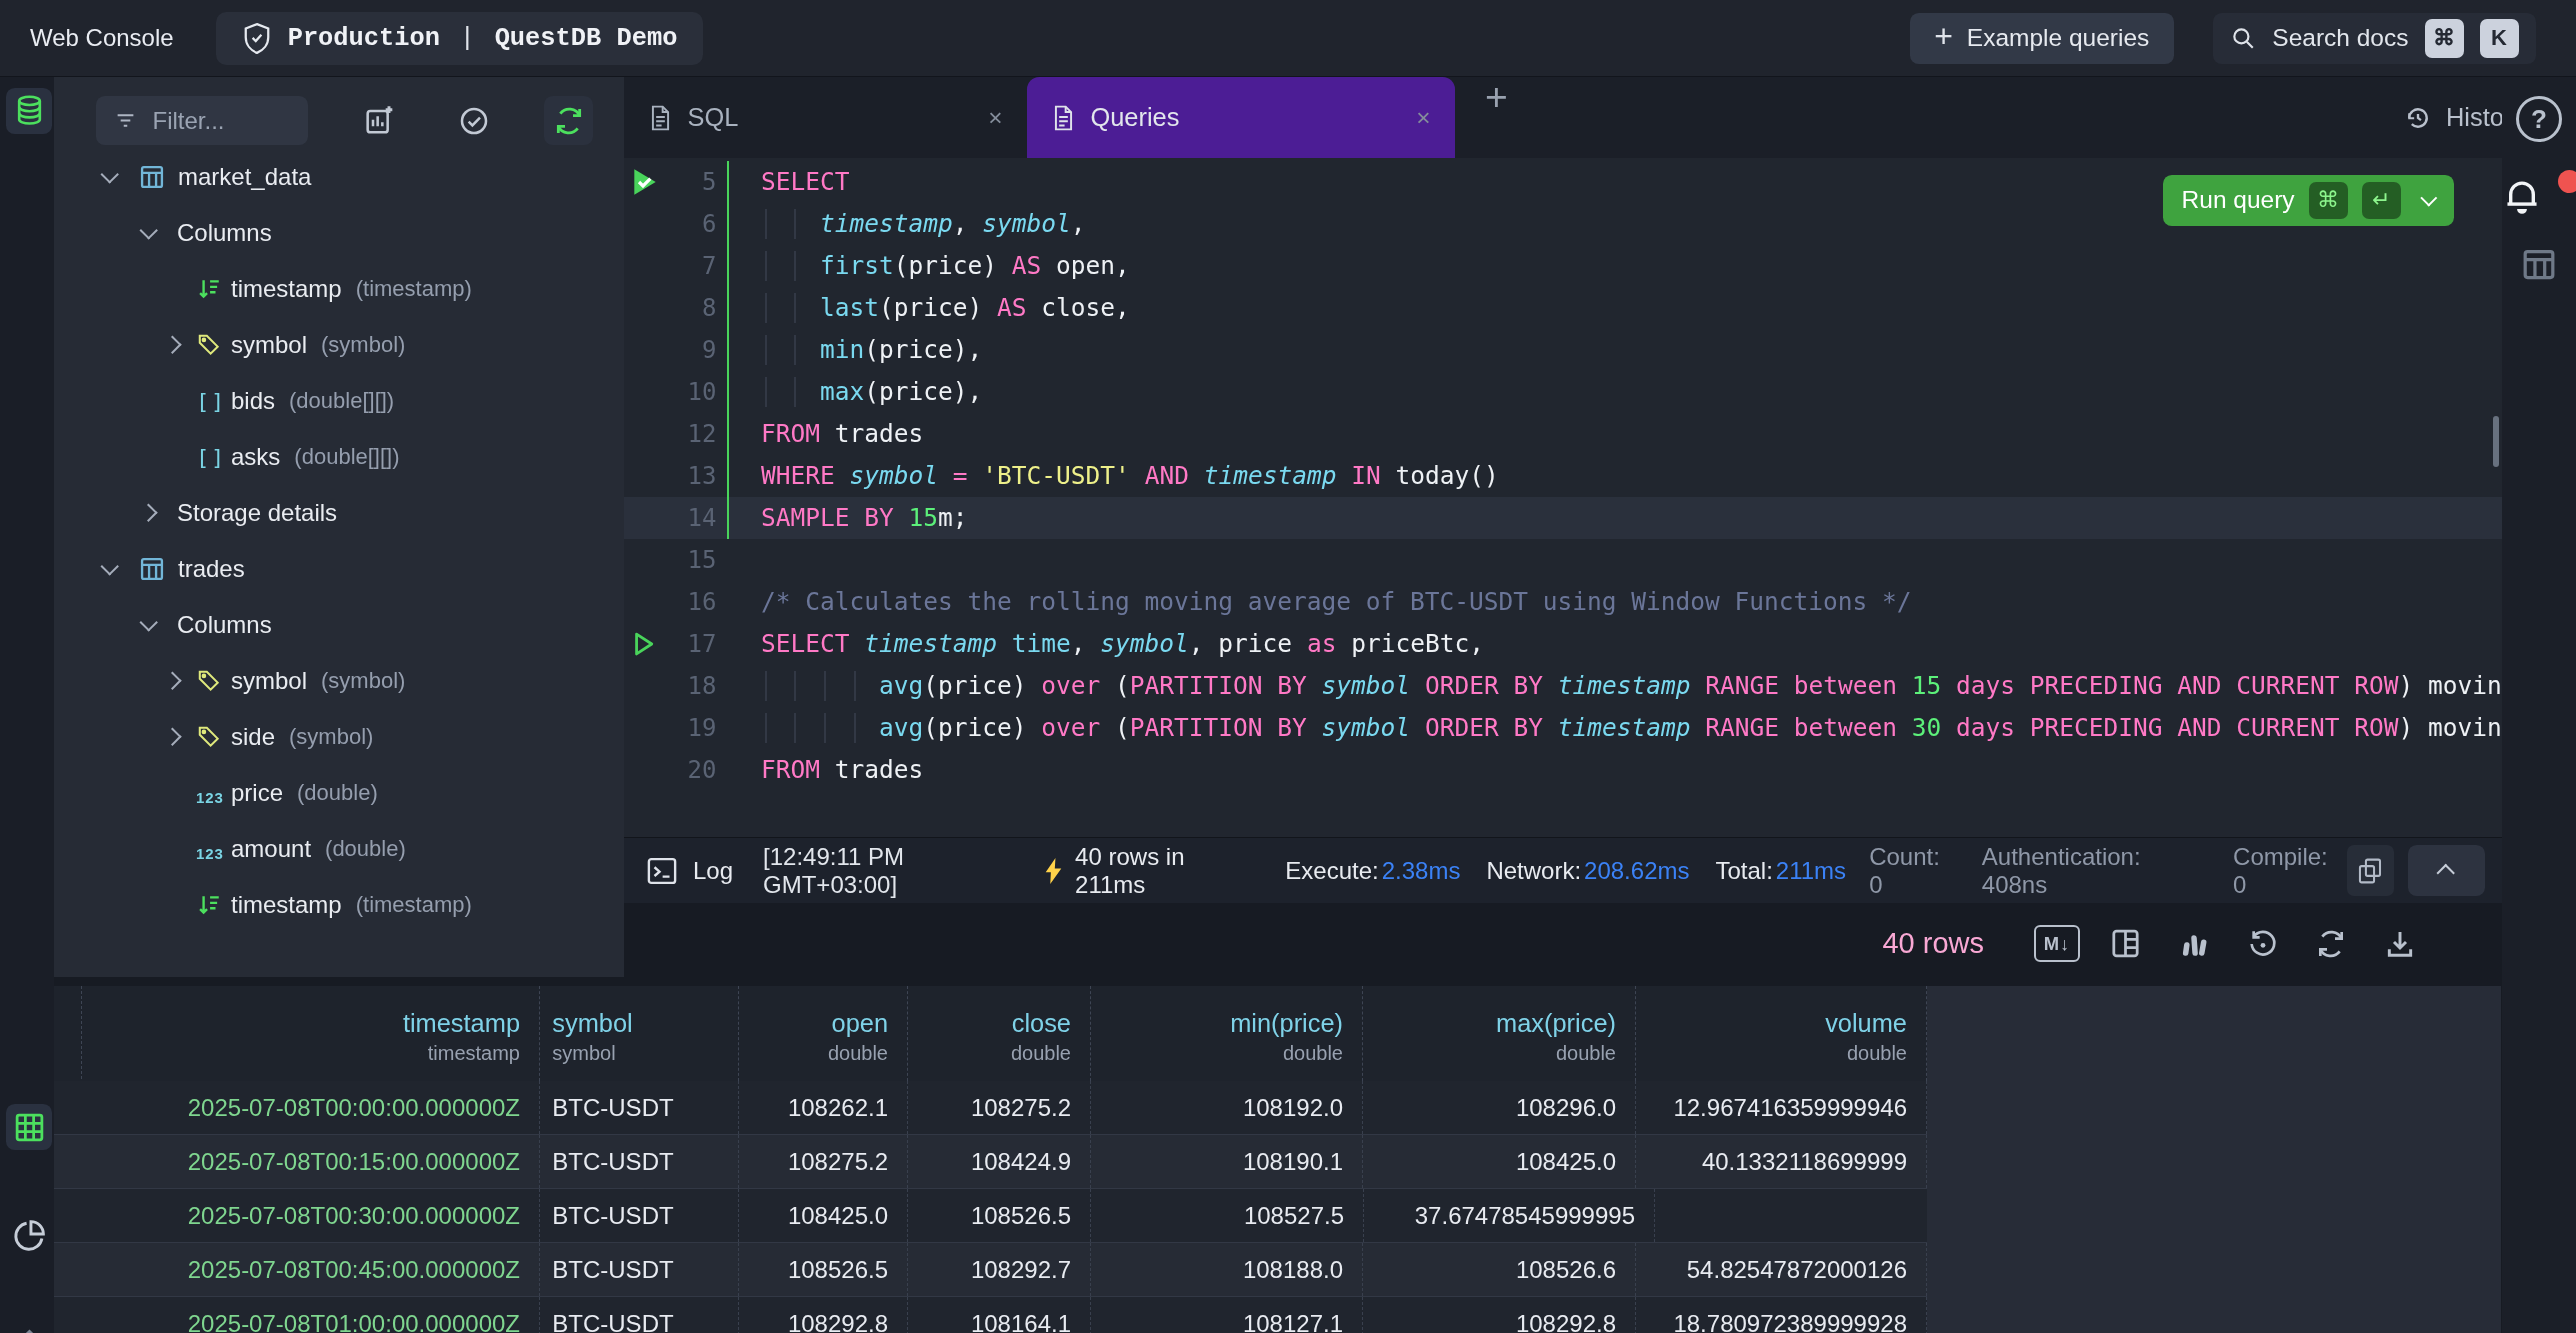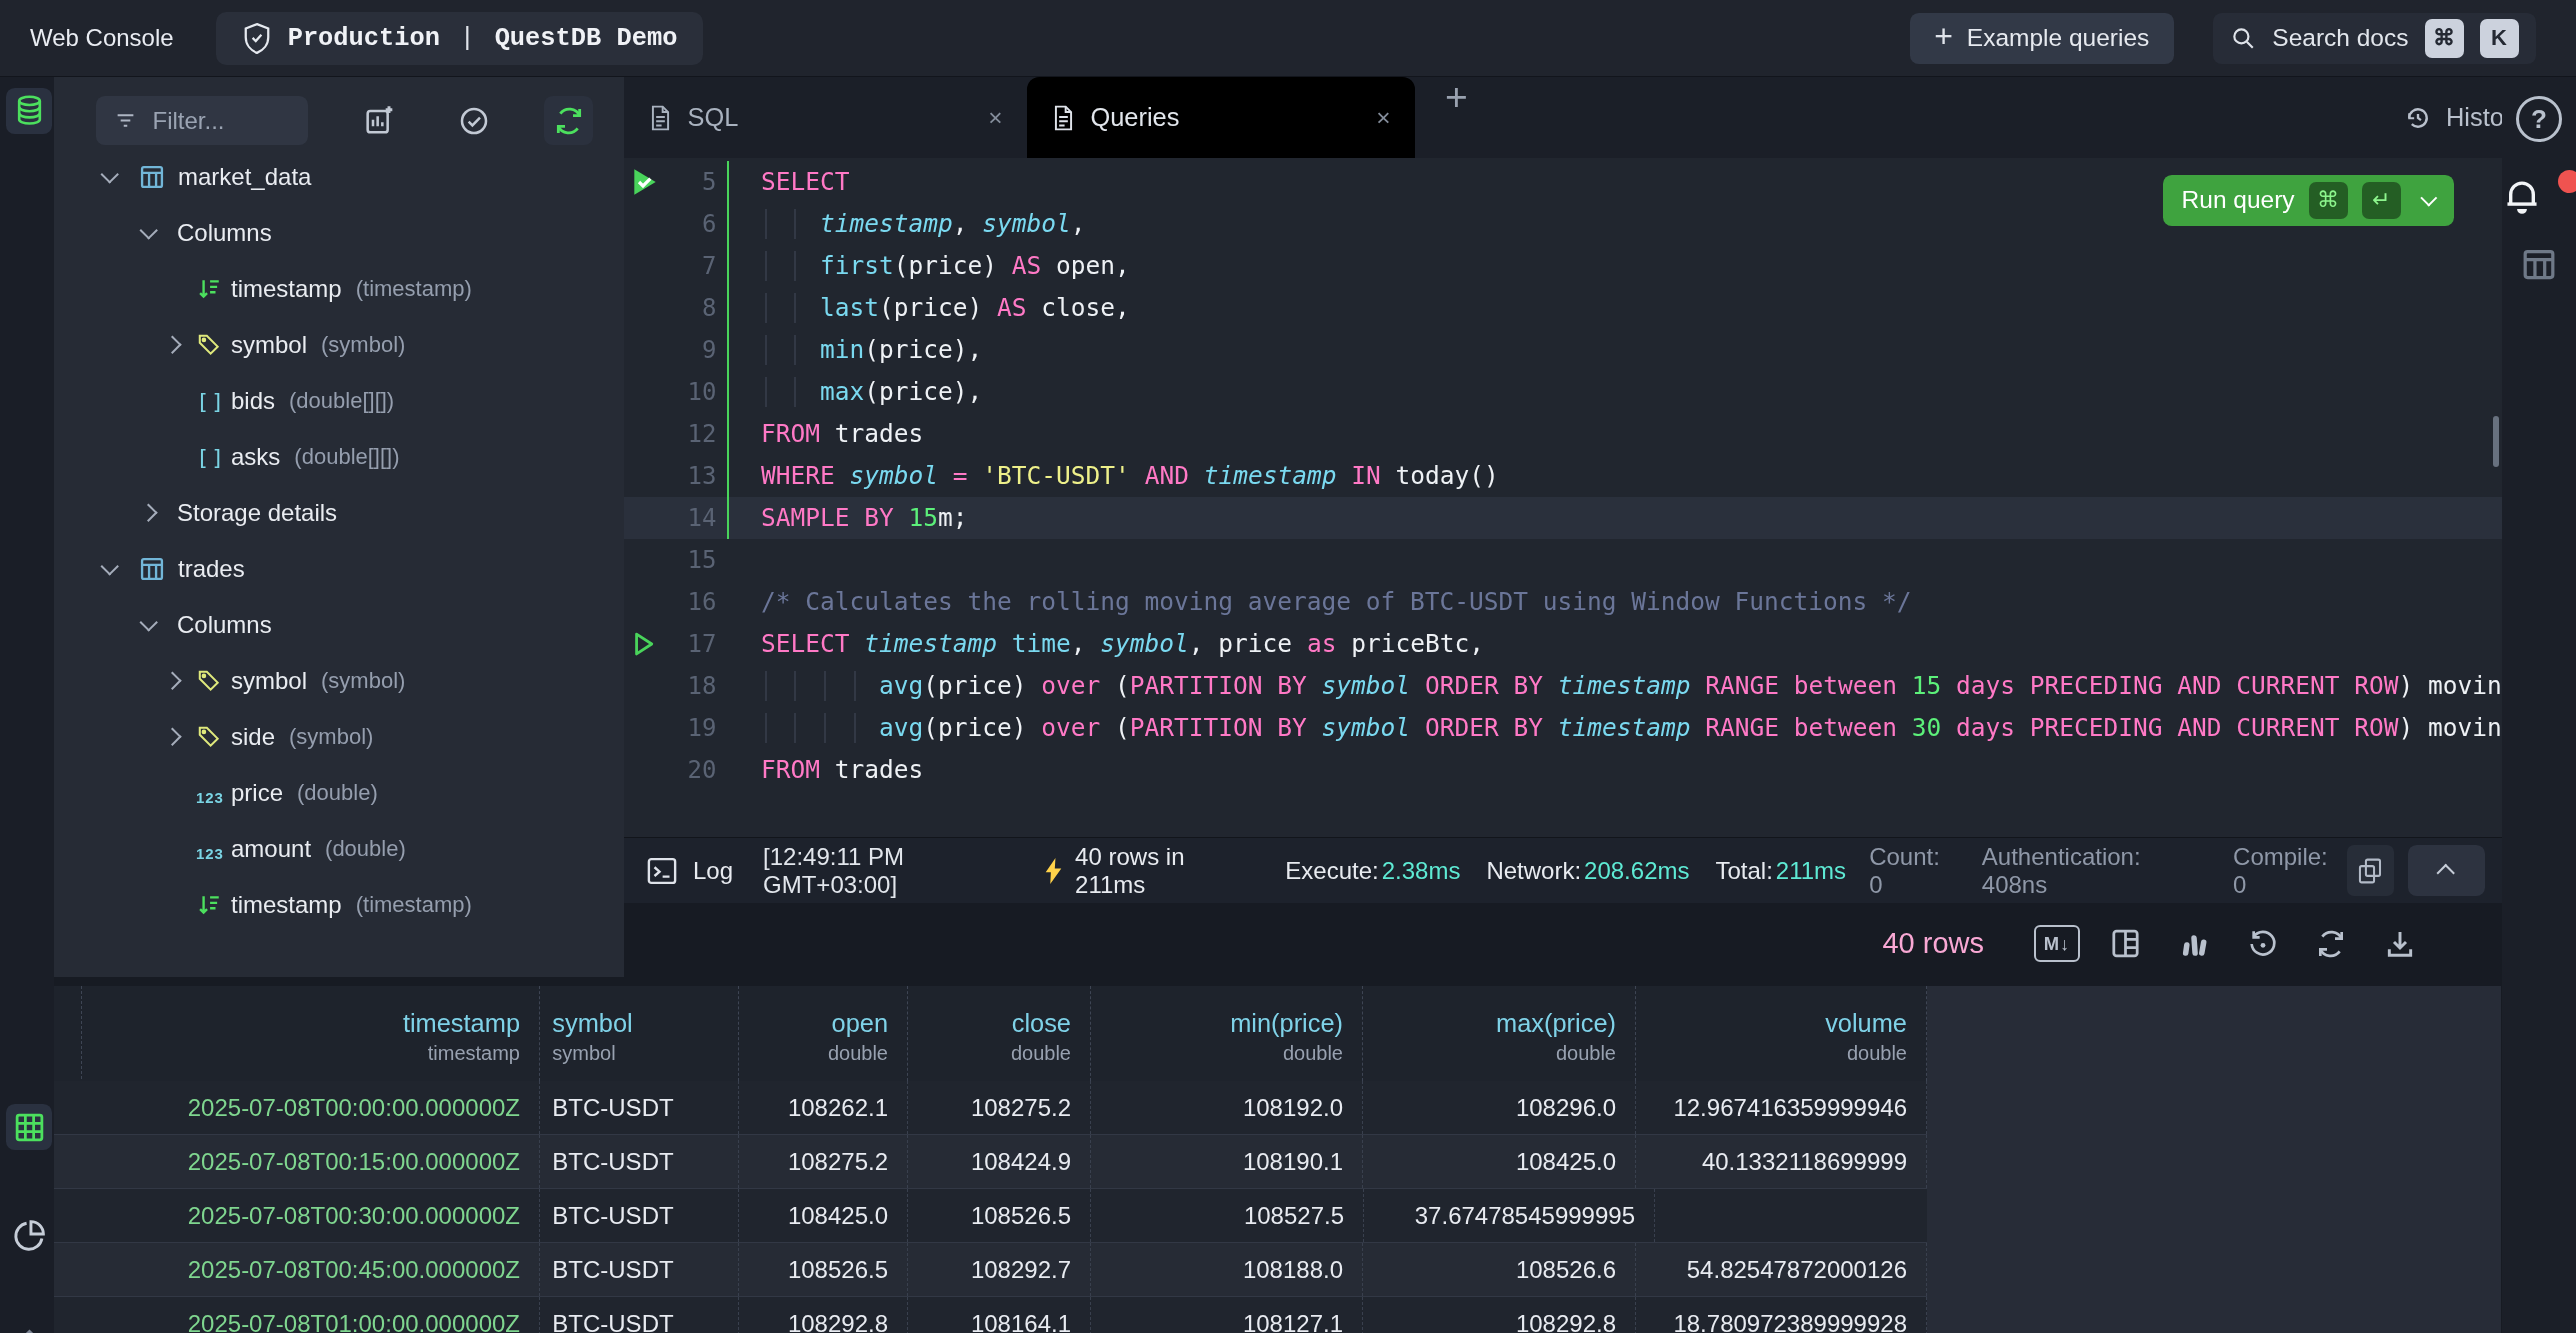--- a/index.html
+++ b/index.html
@@ -56,21 +56,21 @@
   .ticon{width:40px;display:flex;align-items:center;}
   .lvl2 .ticon{width:35px;}
   .icon-array{color:#7ad4e4;font-family:"DejaVu Sans Mono",monospace;font-size:22px;letter-spacing:1.8px;}
   .icon-num{color:#7ad4e4;font-size:15px;font-weight:700;letter-spacing:0.9px;margin-top:8px;}
   .ttype{color:#959eae;font-size:22px;margin-left:14px;}
 
   
   .tabsrow{left:624px;top:77px;width:1952px;height:81px;background:#1b1f28;display:flex;}
   .tab{height:81px;display:flex;align-items:center;gap:16px;padding:0 24.5px;font-size:25.4px;
        color:#a9b2bf;width:403px;box-sizing:border-box;cursor:pointer;}
-  .tab.active{background:#000000;border-radius:12.3px 12.3px 0 0;color:#e2e6ec;width:388px;}
+  .tab.active{background:#4c1d95;border-radius:12.3px 12.3px 0 0;color:#e2e6ec;width:428px;}
   .tab .x{margin-left:auto;color:#848d9b;font-size:24.5px;}
   .newtab{margin-left:30px;font-size:39px;color:#99a1af;cursor:pointer;line-height:1;}
   .history-btn{margin-left:auto;margin-right:51px;display:flex;align-items:center;gap:14px;
                color:#b9c0cc;font-size:25.4px;cursor:pointer;}
 
   
   .editor{left:624px;top:158px;width:1878px;height:679px;background:#21262f;overflow:hidden;}
   .code{position:absolute;left:0;top:0;right:0;bottom:0;padding-top:2.6px;}
   .cl{display:flex;height:42px;line-height:42px;font-family:"DejaVu Sans Mono",monospace;
       font-size:24.5px;white-space:pre;}
@@ -91,21 +91,21 @@
   .runbtn .chev{border-color:#fff;width:9.6px;height:9.6px;margin-left:8.8px;}
   .vscroll{position:absolute;right:2.6px;top:258px;width:6.1px;height:51px;border-radius:3.5px;background:#68717f;}
 
   
   .logbar{left:624px;top:837px;width:1878px;height:66px;background:#1d222c;border-top:1.8px solid #12151b;
           box-sizing:border-box;display:flex;align-items:center;padding:0 17.5px 0 23px;font-size:24px;}
   .log-label{margin-left:16px;color:#e8ebf0;}
   .log-ts{margin-left:30px;color:#e2e6ec;}
   .log-sum{margin-left:10.5px;color:#e8ebf0;}
   .metric{display:flex;gap:3px;margin-left:26px;}
-  .metric .v{color:#5eead4;}
+  .metric .v{color:#3b82f6;}
   .extra{color:#8f98a8;margin-left:23px;}
   .log-actions{margin-left:auto;display:flex;align-items:center;gap:14px;}
   .copy-btn{width:47px;height:51px;display:grid;place-items:center;border-radius:7px;background:#272d38;cursor:pointer;}
   .collapse-btn{width:77px;height:51px;display:grid;place-items:center;border-radius:8.8px;background:#2d3340;cursor:pointer;}
 
   
   .res-toolbar{left:624px;top:902px;width:1878px;height:83px;display:flex;align-items:center;
                justify-content:flex-end;padding-right:77px;box-sizing:border-box;}
   .rowcount{font-size:29px;color:#f9a8d4;margin-right:30px;}
   .tool{width:51px;height:51px;display:grid;place-items:center;margin-left:17.5px;cursor:pointer;}

